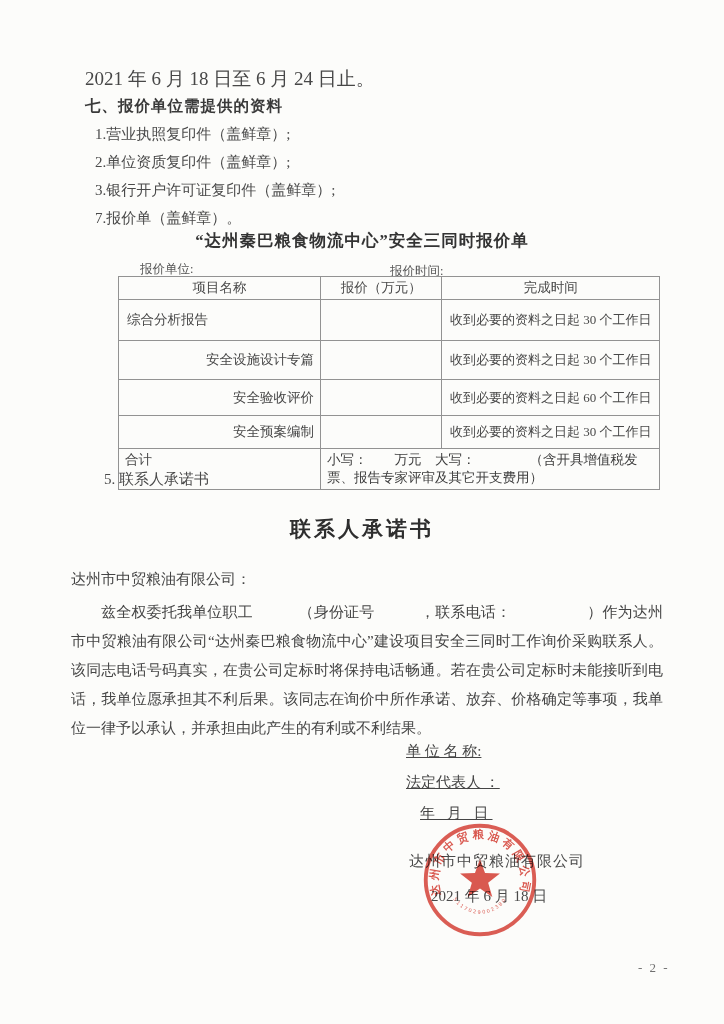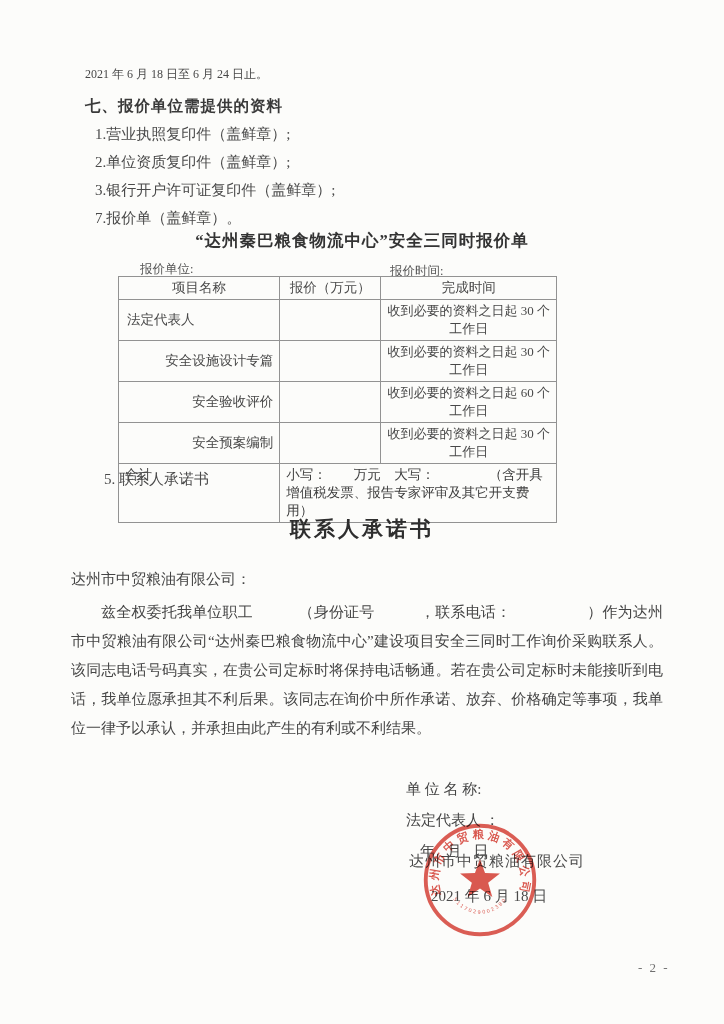--- a/index.html
+++ b/index.html
@@ -7,33 +7,33 @@
     width:724px;height:1024px;
     background:#fbfbf9;
     font-family:"Liberation Serif","DejaVu Serif",serif;
     color:#3f3f3f;
     position:relative;
     overflow:hidden;
   }
   .page{position:absolute;inset:0;background:#fcfcfa;}
   .content{position:absolute;left:0;top:0;width:724px;}
 
-  .date-line{position:absolute;left:85px;top:66px;font-size:12px;color:#474747;}
+  .date-line{position:absolute;left:85px;top:66px;font-size:19px;color:#474747;}
   .sec-title{position:absolute;left:85px;top:96px;font-size:15.5px;font-weight:bold;color:#3a3a3a;letter-spacing:1px;}
   .req-list{position:absolute;left:95px;top:120px;font-size:15px;color:#4a4a4a;}
   .req-list div{height:28px;line-height:28px;}
 
   .tbl-title{position:absolute;left:0;top:230px;width:724px;text-align:center;
     font-size:16.5px;font-weight:bold;color:#333;letter-spacing:1px;}
 
   .tbl-labels{position:absolute;left:118px;top:261px;width:471px;font-size:12.5px;color:#555;}
   .tbl-labels .unit{position:absolute;left:22px;top:0;}
   .tbl-labels .time{position:absolute;left:272px;top:2px;}
 
-  table.quote{position:absolute;left:118px;top:276px;width:439px;
+  table.quote{position:absolute;left:118px;top:276px;width:542px;
     border-collapse:collapse;font-size:13.5px;color:#484848;}
   table.quote td,table.quote th{border:1px solid #929292;padding:2px 6px;font-weight:normal;}
   table.quote th{height:18px;text-align:center;font-size:13.5px;color:#4a4a4a;}
   .col-name{width:170px;}
   .col-price{width:97px;border-radius:10px;}
   .col-time{width:184px;}
   td.cell-name{text-align:right;}
   td.cell-name.left{text-align:left;padding-left:8px;}
   td.cell-time{text-align:center;font-size:13px;}
   tr.r1 td{height:36px;}
@@ -46,21 +46,21 @@
   .attach-item{position:absolute;left:104px;top:470px;font-size:15px;color:#4a4a4a;}
 
   .cmt-title{position:absolute;left:0;top:515px;width:724px;text-align:center;
     font-size:21px;font-weight:bold;color:#2e2e2e;letter-spacing:3px;}
 
   .salutation{position:absolute;left:71px;top:570px;font-size:15px;color:#454545;}
   .cmt-body{position:absolute;left:71px;top:598px;width:592px;
     font-size:15px;line-height:29px;color:#454545;
     text-align:justify;text-indent:2em;}
 
-  .sign-labels{position:absolute;left:406px;top:774px;font-size:15px;color:#454545;}
+  .sign-labels{position:absolute;left:406px;top:736px;font-size:15px;color:#454545;text-decoration:underline;}
   .sign-labels .row1{height:31px;line-height:31px;}
   .sign-labels .row2{height:31px;line-height:31px;}
   .sign-labels .row3{height:31px;line-height:31px;padding-left:14px;letter-spacing:4px;}
 
   .sign-company{position:absolute;left:409px;top:852px;font-size:15px;color:#4a4a4a;letter-spacing:1px;}
   .sign-date{position:absolute;left:431px;top:887px;font-size:15px;color:#4a4a4a;}
 
   .stamp{position:absolute;left:418px;top:818px;width:124px;height:124px;
     mix-blend-mode:multiply;opacity:0.92;}
 
@@ -90,21 +90,21 @@
     </div>
 
     <table class="quote">
       <tbody>
           <tr>
         <th class="col-name">项目名称</th>
         <th class="col-price">报价（万元）</th>
         <th class="col-time">完成时间</th>
       </tr>
       <tr class="r1">
-        <td class="cell-name left">法定代表人</td>
+        <td class="cell-name left">综合分析报告</td>
         <td class="cell-price"></td>
         <td class="cell-time">收到必要的资料之日起 30 个工作日</td>
       </tr>
       <tr class="r2">
         <td class="cell-name">安全设施设计专篇</td>
         <td class="cell-price"></td>
         <td class="cell-time">收到必要的资料之日起 30 个工作日</td>
       </tr>
       <tr class="r3">
         <td class="cell-name">安全验收评价</td>

